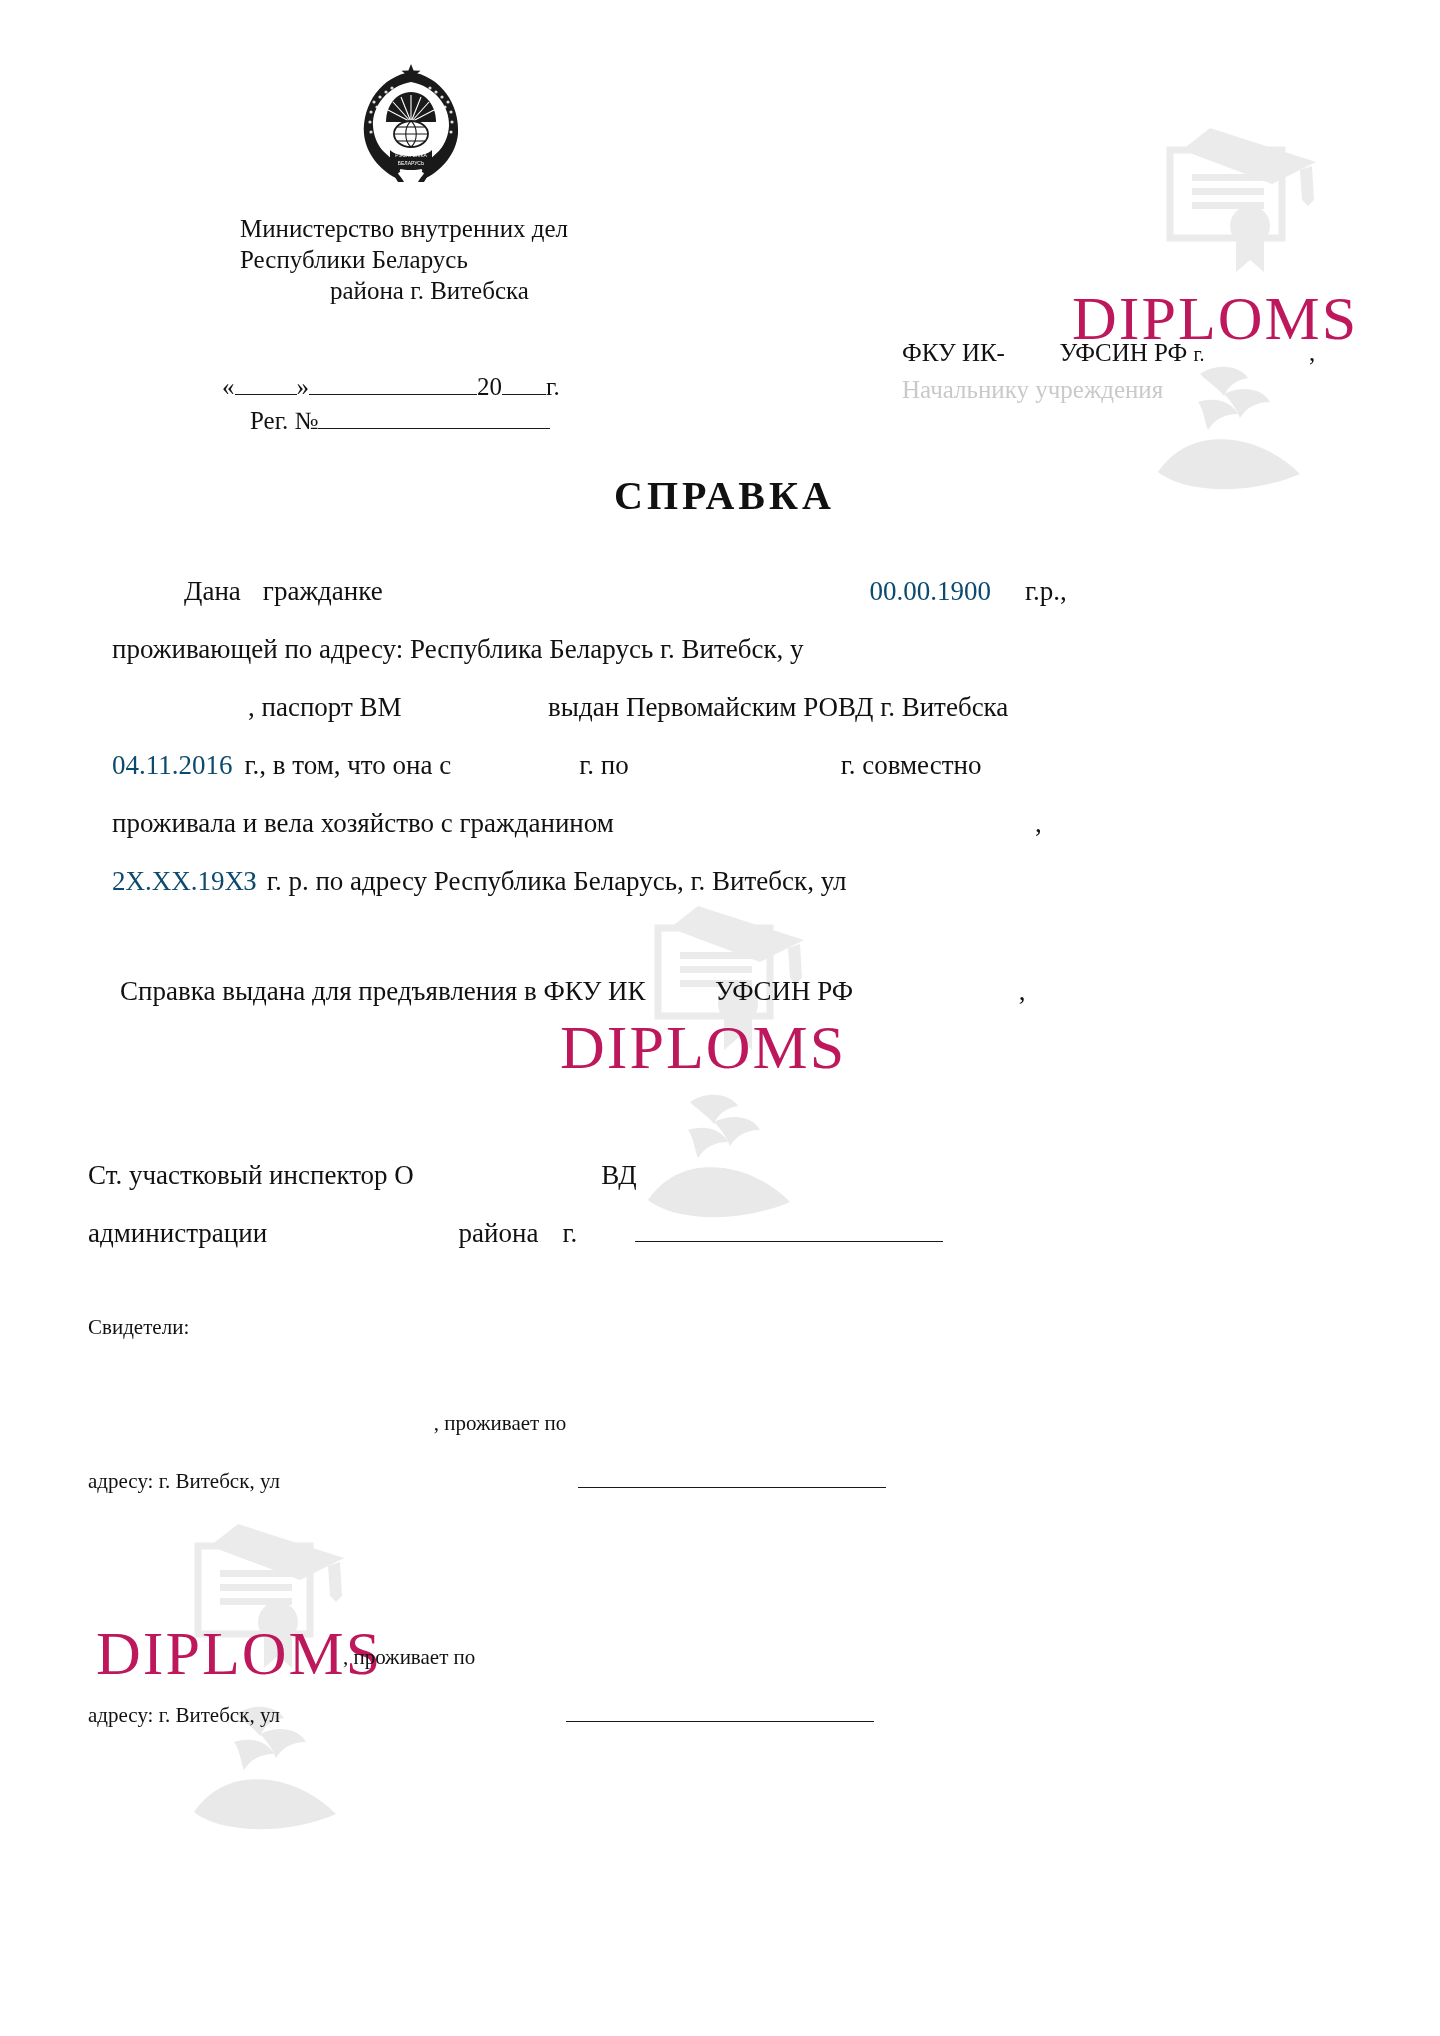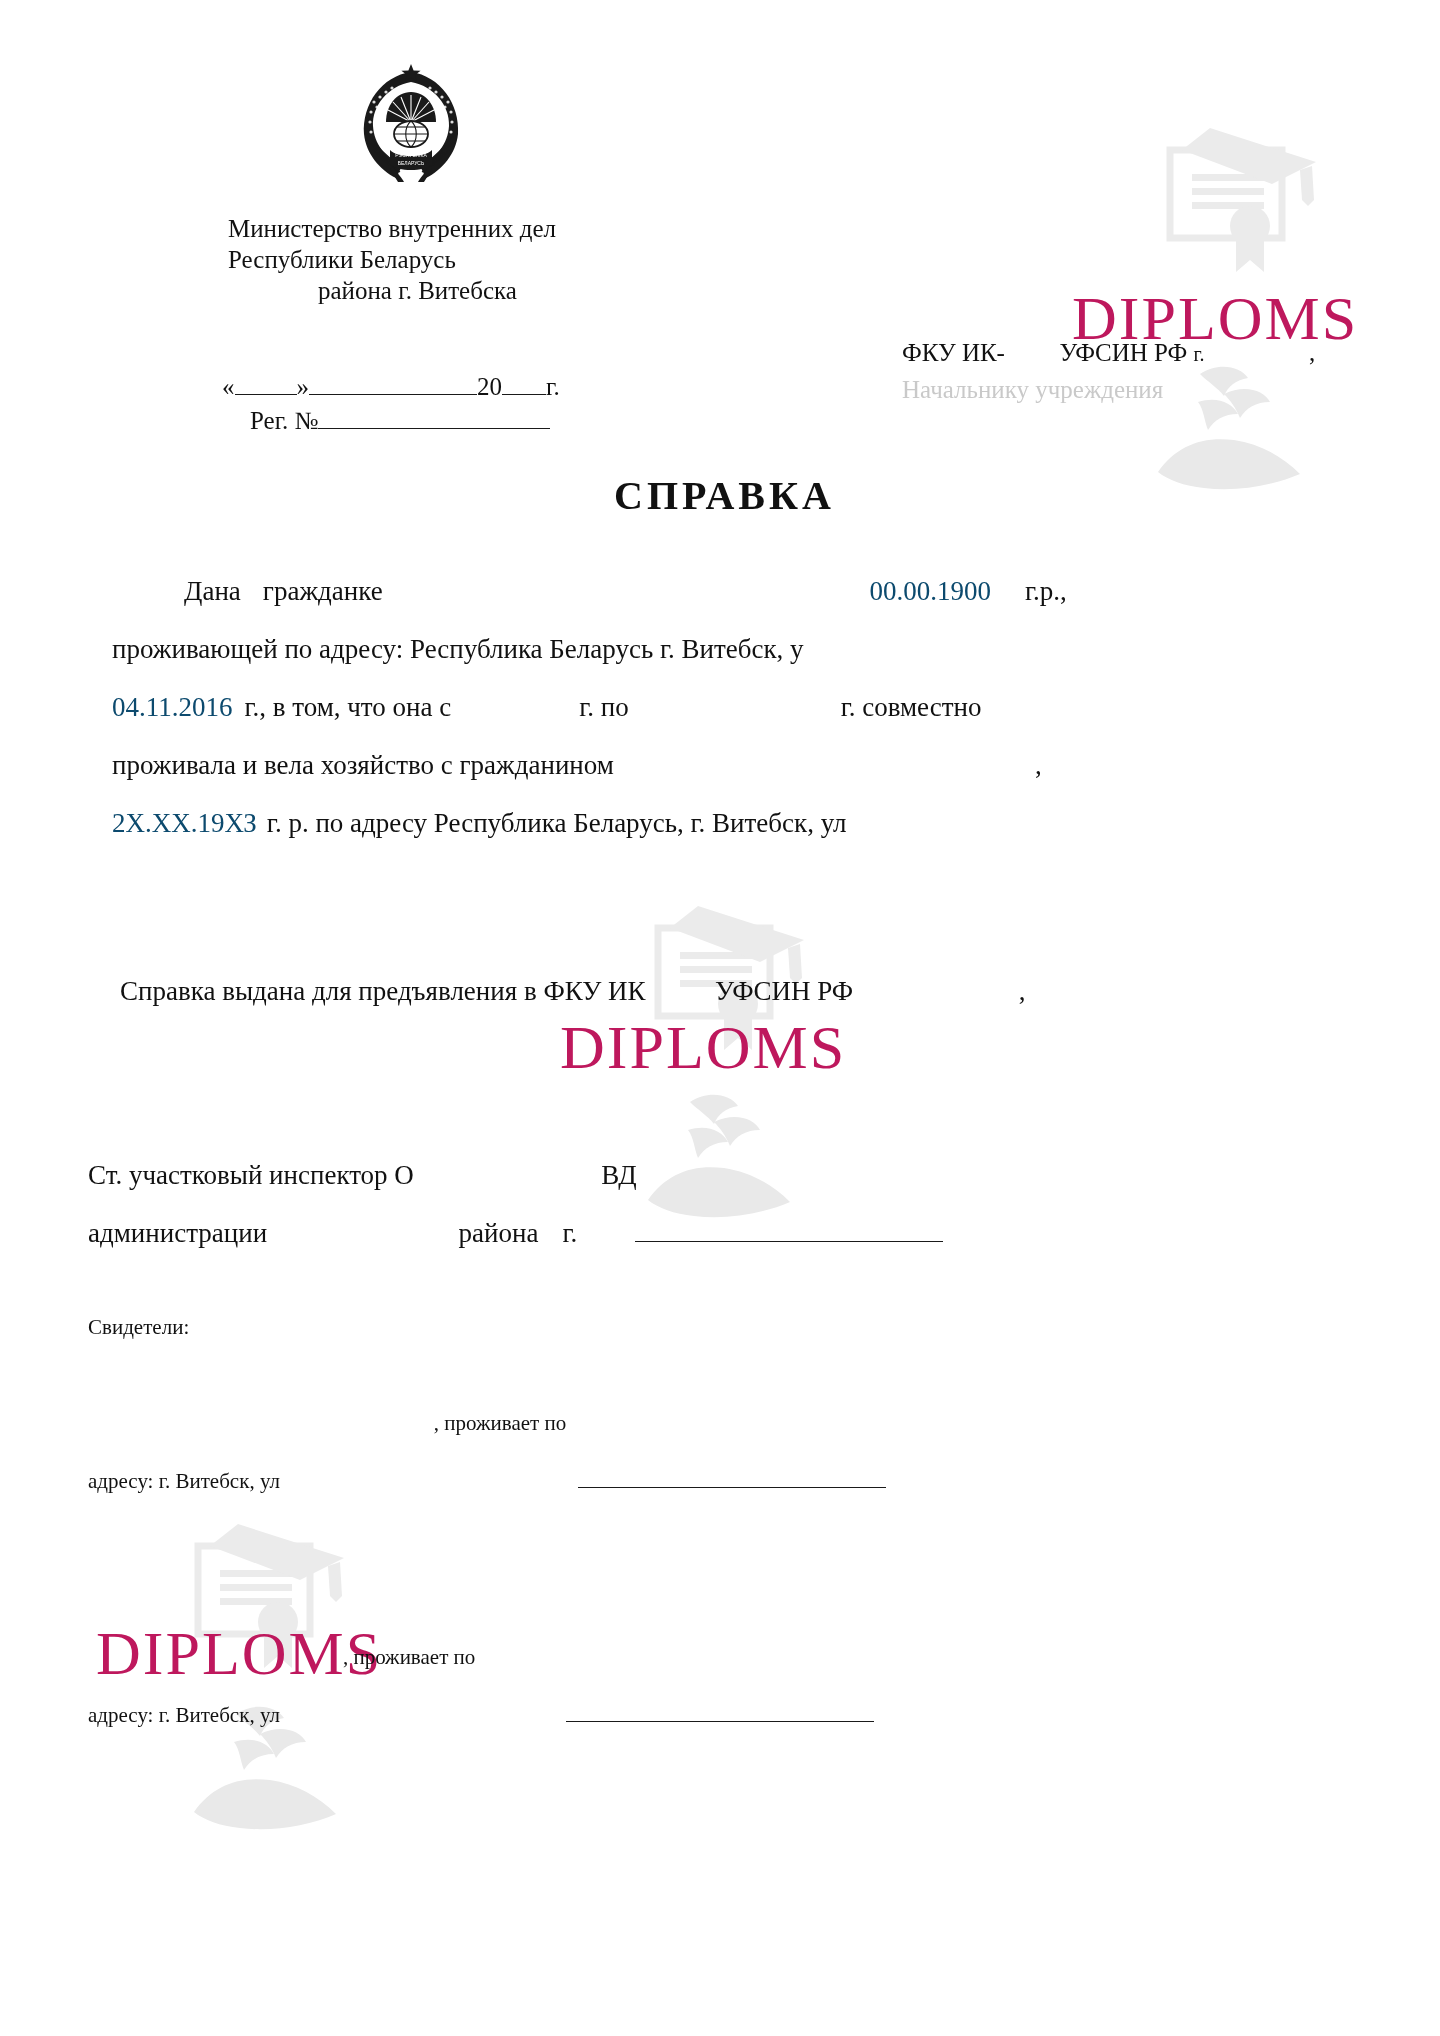--- a/index.html
+++ b/index.html
@@ -59,21 +59,21 @@
   
   .hdr {
     position: absolute;
     left: 228px;
     top: 213px;
     width: 420px;
     z-index: 2;
     font-size: 25px;
     line-height: 31px;
   }
-  .hdr div { white-space: nowrap; }
+  .hdr div { white-space: nowrap; margin-left: 12px; }
   .hdr .ind { padding-left: 90px; }
 
   
   .datebox {
     position: absolute;
     left: 222px;
     top: 370px;
     z-index: 2;
     font-size: 25px;
     line-height: 34px;
@@ -385,20 +385,27 @@
       <span class="faint">00.00.1900</span>
       <span class="gap" style="width:34px"></span>
       <span>г.р.,</span>
     </div>
 
     <div class="bline">
       <span>проживающей по адресу: Республика Беларусь г. Витебск, у</span>
       <span class="redact">л. Петрова Еловая, 11</span>
     </div>
 
+    <div class="bline">
+      <span class="gap" style="width:136px"></span>
+      <span>, паспорт ВМ</span>
+      <span class="redact">0000000</span>
+      <span class="gap" style="width:52px"></span>
+      <span>выдан Первомайским РОВД г. Витебска</span>
+    </div>
 
     <div class="bline">
       <span class="faint">04.11.2016</span>
       <span class="gap" style="width:12px"></span>
       <span>г., в том, что она с</span>
       <span class="gap" style="width:128px"></span>
       <span>г. по</span>
       <span class="gap" style="width:212px"></span>
       <span>г. совместно</span>
     </div>

